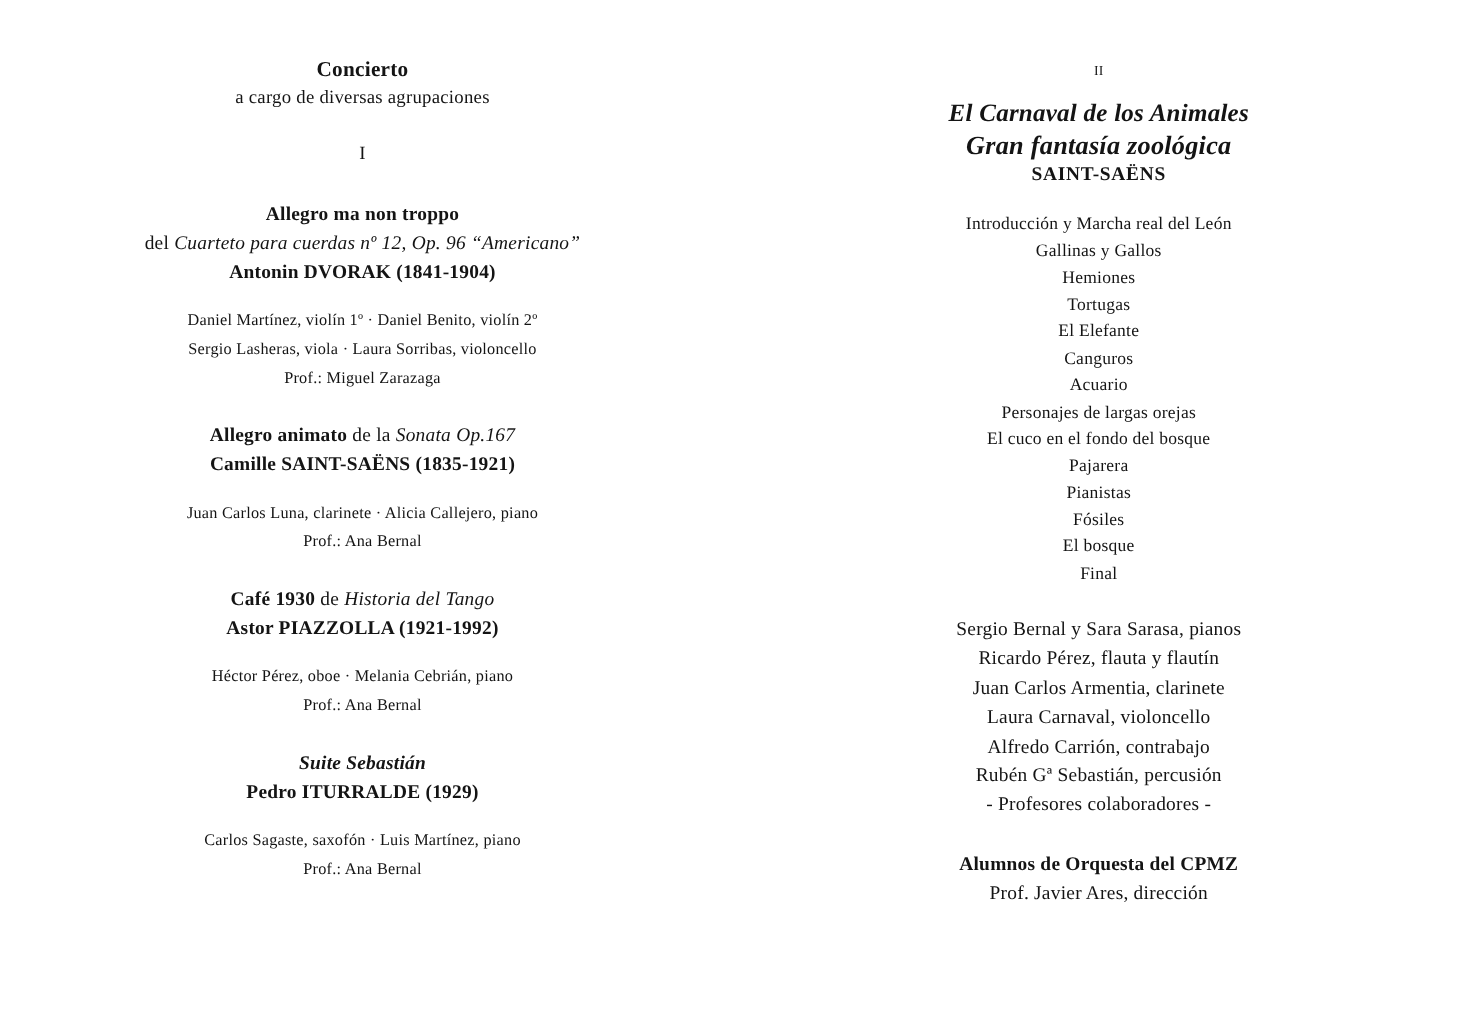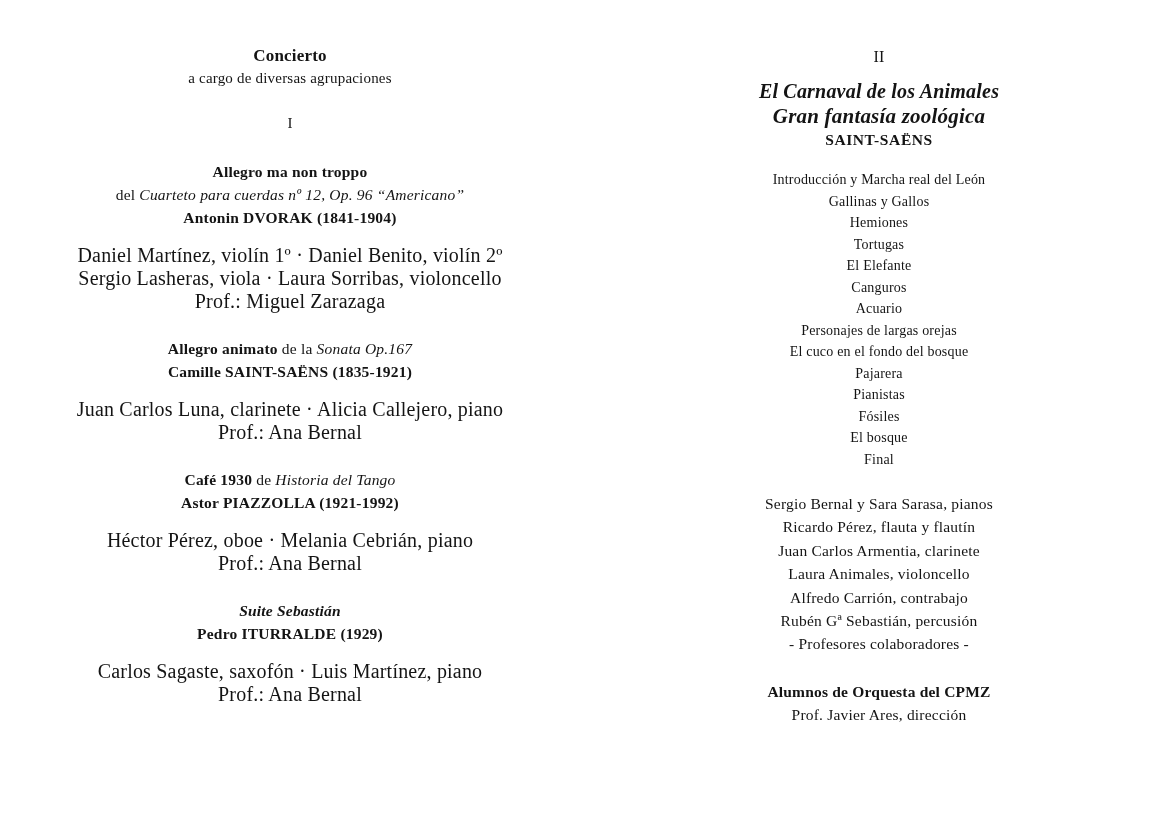--- a/index.html
+++ b/index.html
@@ -21,23 +21,23 @@
   .t-sub          { font-size:15px;   line-height:22px; letter-spacing:0.2px; }
   .t-part         { font-size:15px;   line-height:22px; margin-top:23px; letter-spacing:0.2px; }
 
   .piece          { margin-top:24px; font-size:15.5px; line-height:23px; letter-spacing:0.2px; }
   .piece.first    { margin-top:26px; }
   .piece-line     { }
   .b  { font-weight:bold; }
   .i  { font-style:italic; }
   .bi { font-weight:bold; font-style:italic; }
 
-  .performers     { margin-top:15px; font-size:20px; line-height:23px; letter-spacing:0.2px; }
+  .performers     { margin-top:15px; font-size:13px; line-height:23px; letter-spacing:0.2px; }
 
-  .r-part         { font-size:16px; line-height:22px; letter-spacing:0.2px; }
+  .r-part         { font-size:11px; line-height:22px; letter-spacing:0.2px; }
   .r-work-title   { margin-top:10px; font-size:20px; font-weight:bold; font-style:italic; line-height:27px; letter-spacing:0.2px; }
   .r-work-sub     { font-size:21px; font-weight:bold; font-style:italic; line-height:23px; letter-spacing:0.2px; }
   .r-composer     { font-size:15.5px; font-weight:bold; line-height:23px; letter-spacing:0.6px; }
   .r-movements    { margin-top:18px; font-size:14px; line-height:21.5px; letter-spacing:0.2px; }
   .r-performers   { margin-top:22px; font-size:15.5px; line-height:23.4px; letter-spacing:0.2px; }
   .r-credits      { margin-top:24px; font-size:15.5px; line-height:23px; letter-spacing:0.2px; }
 </style>
 </head>
 <body>
 
@@ -111,21 +111,21 @@
       <div>Pianistas</div>
       <div>Fósiles</div>
       <div>El bosque</div>
       <div>Final</div>
     </div>
 
     <div class="r-performers">
       <div>Sergio Bernal y Sara Sarasa, pianos</div>
       <div>Ricardo Pérez, flauta y flautín</div>
       <div>Juan Carlos Armentia, clarinete</div>
-      <div>Laura Animales, violoncello</div>
+      <div>Laura Carnaval, violoncello</div>
       <div>Alfredo Carrión, contrabajo</div>
       <div>Rubén Gª Sebastián, percusión</div>
       <div>- Profesores colaboradores -</div>
     </div>
 
     <div class="r-credits">
       <div class="b">Alumnos de Orquesta del CPMZ</div>
       <div>Prof. Javier Ares, dirección</div>
     </div>
 

